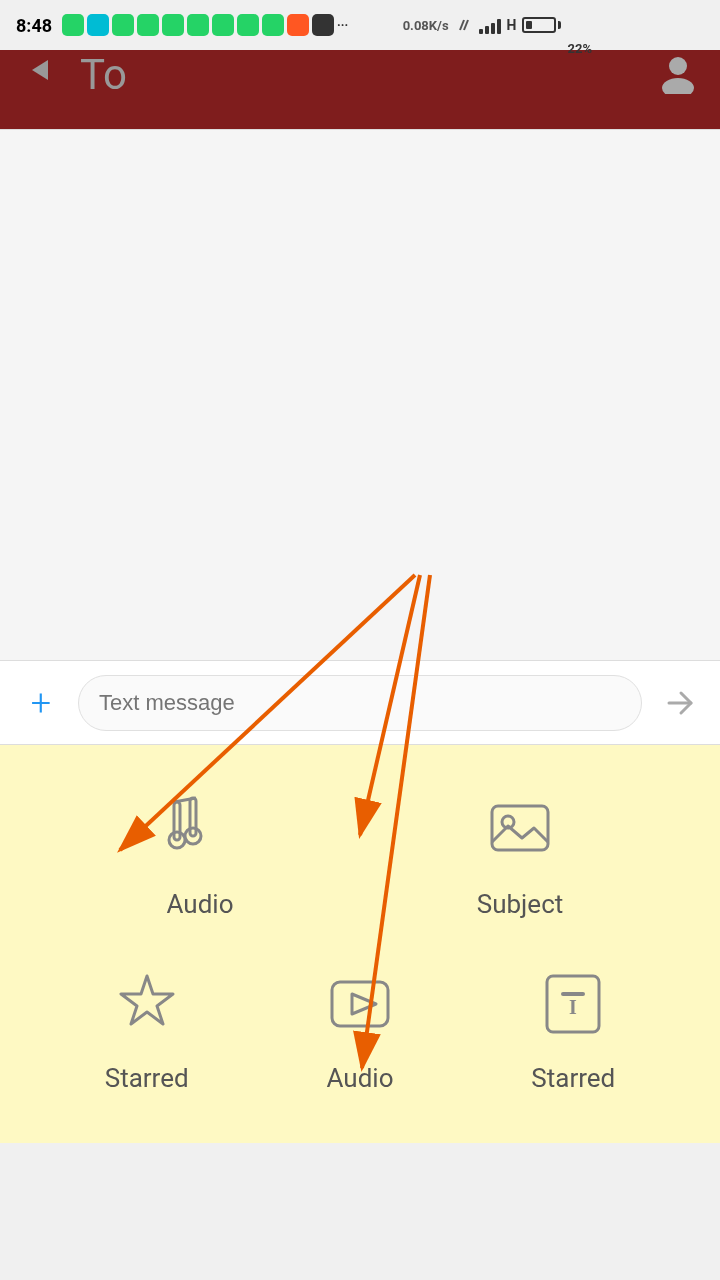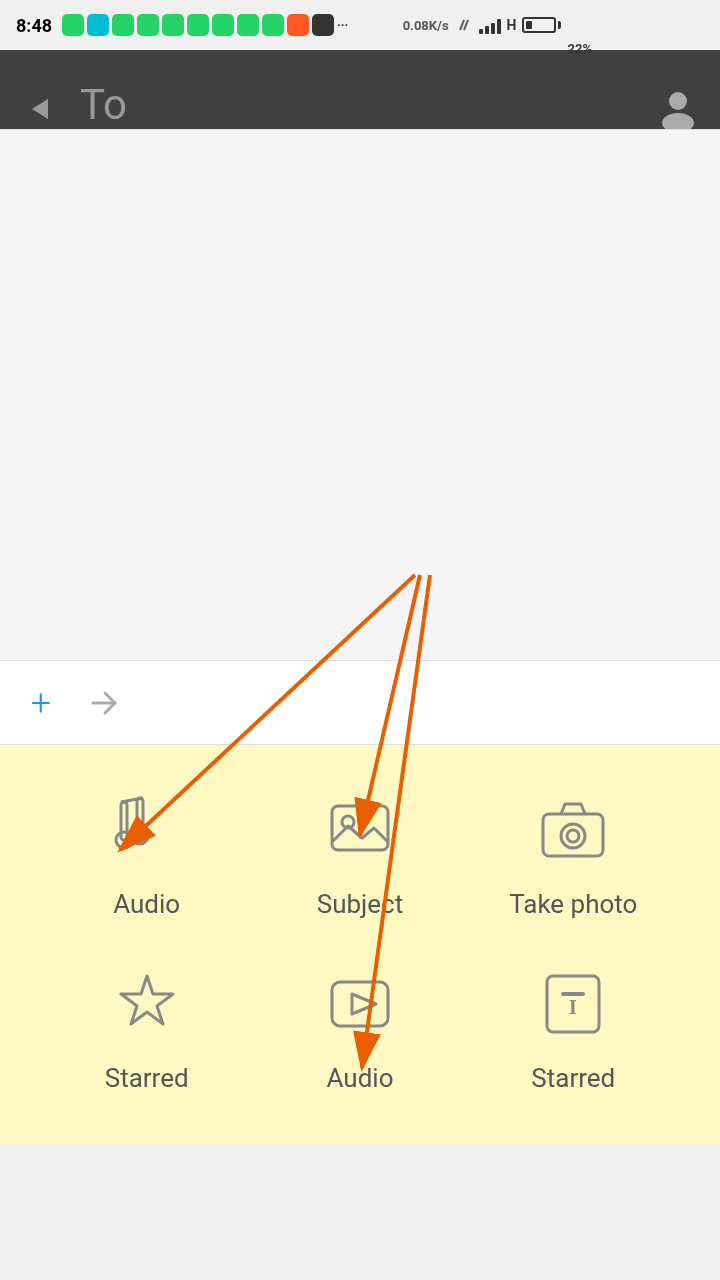--- a/index.html
+++ b/index.html
@@ -48,24 +48,24 @@
     }
     .icon-green { background: #25d366; }
     .icon-teal { background: #00bcd4; }
     .icon-orange { background: #ff5722; }
     .icon-dark { background: #333; }
 
     
     .header {
       width: 720px;
       height: 80px;
-      background: #404040;
+      background: #7f1d1d;
       border-bottom: 1px solid #ddd;
       display: flex;
-      align-items: flex-end;
+      align-items: flex-start;
       padding: 0 20px;
       gap: 20px;
     }
     .back-btn {
       width: 40px;
       height: 40px;
       display: flex;
       align-items: center;
       justify-content: center;
       cursor: pointer;
@@ -291,20 +291,21 @@
     </svg>
   </div>
 </div>
 
 <div class="main-content"></div>
 
 <div class="input-bar">
   <div class="plus-btn">
     <span class="plus-icon">+</span>
   </div>
+  <input class="text-input" type="text" placeholder="Text message" style="">
   <div class="send-btn">
     <svg width="40" height="40" viewBox="0 0 40 40">
       <line x1="10" y1="20" x2="32" y2="20" stroke="#aaa" stroke-width="3" stroke-linecap="round"></line>
       <polyline points="22,10 32,20 22,30" fill="none" stroke="#aaa" stroke-width="3" stroke-linecap="round" stroke-linejoin="round"></polyline>
     </svg>
   </div>
 </div>
 
 <div class="attach-panel">
 
@@ -327,31 +328,20 @@
       <div class="attach-icon-wrap">
         <svg class="icon-svg" viewBox="0 0 72 72">
           <rect x="8" y="12" width="56" height="44" rx="6" fill="none" stroke="#888" stroke-width="3"></rect>
           <circle cx="24" cy="28" r="6" fill="none" stroke="#888" stroke-width="3"></circle>
           <polyline points="8,48 24,32 38,44 50,34 64,48" fill="none" stroke="#888" stroke-width="3" stroke-linejoin="round"></polyline>
         </svg>
       </div>
       <span class="attach-label">Subject</span>
     </div>
 
-    <div class="attach-item">
-      <div class="attach-icon-wrap">
-        <svg class="icon-svg" viewBox="0 0 72 72">
-          <rect x="6" y="20" width="60" height="42" rx="6" fill="none" stroke="#888" stroke-width="3"></rect>
-          <path d="M24 20 L28 10 L44 10 L48 20" fill="none" stroke="#888" stroke-width="3" stroke-linejoin="round"></path>
-          <circle cx="36" cy="42" r="12" fill="none" stroke="#888" stroke-width="3"></circle>
-          <circle cx="36" cy="42" r="6" fill="none" stroke="#888" stroke-width="3"></circle>
-        </svg>
-      </div>
-      <span class="attach-label">Take photo</span>
-    </div>
   </div>
 
   <div class="attach-row">
 
     <div class="attach-item">
       <div class="attach-icon-wrap">
         <svg class="icon-svg" viewBox="0 0 72 72">
           <polygon points="36,8 42,26 62,26 46,38 52,56 36,44 20,56 26,38 10,26 30,26" fill="none" stroke="#888" stroke-width="3" stroke-linejoin="round"></polygon>
         </svg>
       </div>

